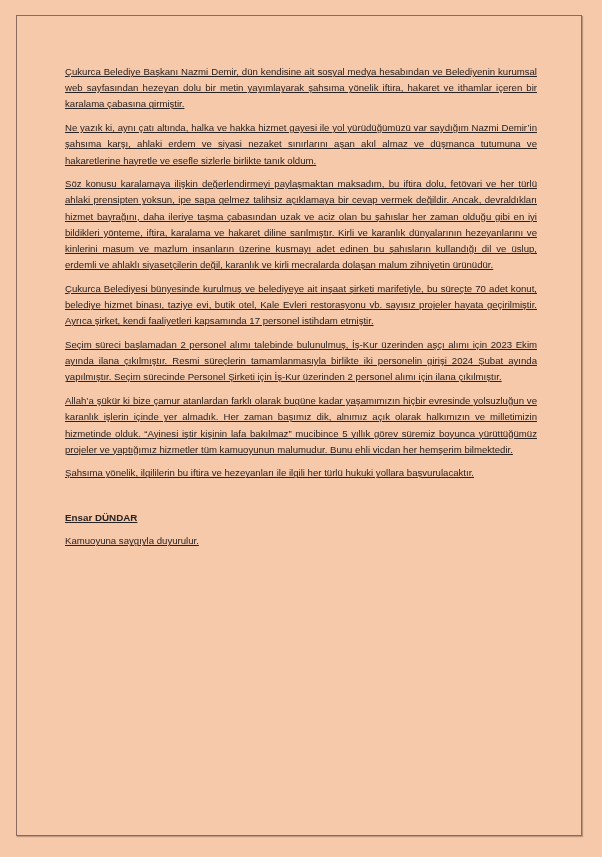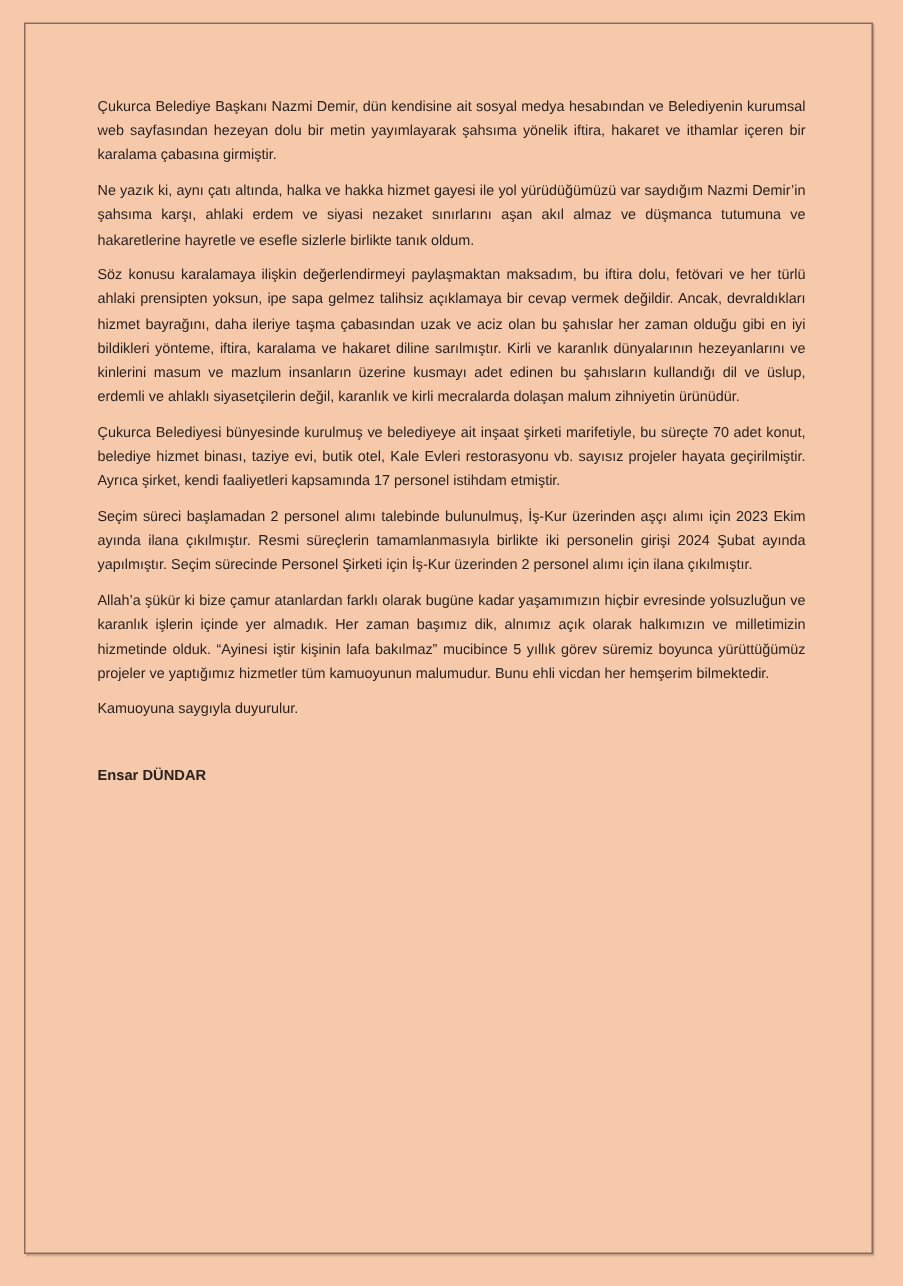--- a/index.html
+++ b/index.html
@@ -22,35 +22,37 @@
     position: absolute;
     left: 65px; top: 64px;
     width: 472px;
     color: #2a2220;
     font-size: 9.6px;
     line-height: 16.2px;
   }
   .para {
     margin: 0 0 7.5px 0;
     text-align: justify;
+    text-decoration: underline;
   }
   .closing { margin-top: 0; }
   .signature {
     margin-top: 28px;
     font-weight: bold;
     font-size: 9.8px;
   }
 </style>
 </head>
 <body>
 
 <div class="page-frame"></div>
 
 <div class="content">
   <p class="para">Çukurca Belediye Başkanı Nazmi Demir, dün kendisine ait sosyal medya hesabından ve Belediyenin kurumsal web sayfasından hezeyan dolu bir metin yayımlayarak şahsıma yönelik iftira, hakaret ve ithamlar içeren bir karalama çabasına girmiştir.</p>
   <p class="para">Ne yazık ki, aynı çatı altında, halka ve hakka hizmet gayesi ile yol yürüdüğümüzü var saydığım Nazmi Demir’in şahsıma karşı, ahlaki erdem ve siyasi nezaket sınırlarını aşan akıl almaz ve düşmanca tutumuna ve hakaretlerine hayretle ve esefle sizlerle birlikte tanık oldum.</p>
   <p class="para">Söz konusu karalamaya ilişkin değerlendirmeyi paylaşmaktan maksadım, bu iftira dolu, fetövari ve her türlü ahlaki prensipten yoksun, ipe sapa gelmez talihsiz açıklamaya bir cevap vermek değildir. Ancak, devraldıkları hizmet bayrağını, daha ileriye taşma çabasından uzak ve aciz olan bu şahıslar her zaman olduğu gibi en iyi bildikleri yönteme, iftira, karalama ve hakaret diline sarılmıştır. Kirli ve karanlık dünyalarının hezeyanlarını ve kinlerini masum ve mazlum insanların üzerine kusmayı adet edinen bu şahısların kullandığı dil ve üslup, erdemli ve ahlaklı siyasetçilerin değil, karanlık ve kirli mecralarda dolaşan malum zihniyetin ürünüdür.</p>
   <p class="para">Çukurca Belediyesi bünyesinde kurulmuş ve belediyeye ait inşaat şirketi marifetiyle, bu süreçte 70 adet konut, belediye hizmet binası, taziye evi, butik otel, Kale Evleri restorasyonu vb. sayısız projeler hayata geçirilmiştir. Ayrıca şirket, kendi faaliyetleri kapsamında 17 personel istihdam etmiştir.</p>
   <p class="para">Seçim süreci başlamadan 2 personel alımı talebinde bulunulmuş, İş-Kur üzerinden aşçı alımı için 2023 Ekim ayında ilana çıkılmıştır. Resmi süreçlerin tamamlanmasıyla birlikte iki personelin girişi 2024 Şubat ayında yapılmıştır. Seçim sürecinde Personel Şirketi için İş-Kur üzerinden 2 personel alımı için ilana çıkılmıştır.</p>
   <p class="para">Allah’a şükür ki bize çamur atanlardan farklı olarak bugüne kadar yaşamımızın hiçbir evresinde yolsuzluğun ve karanlık işlerin içinde yer almadık. Her zaman başımız dik, alnımız açık olarak halkımızın ve milletimizin hizmetinde olduk. “Ayinesi iştir kişinin lafa bakılmaz” mucibince 5 yıllık görev süremiz boyunca yürüttüğümüz projeler ve yaptığımız hizmetler tüm kamuoyunun malumudur. Bunu ehli vicdan her hemşerim bilmektedir.</p>
+  <p class="para">Şahsıma yönelik, ilgililerin bu iftira ve hezeyanları ile ilgili her türlü hukuki yollara başvurulacaktır.</p>
+  <p class="para signature">Ensar DÜNDAR</p>
   <p class="para closing">Kamuoyuna saygıyla duyurulur.</p>
-  <p class="para signature">Ensar DÜNDAR</p>
 </div>
 
 </body></html>

